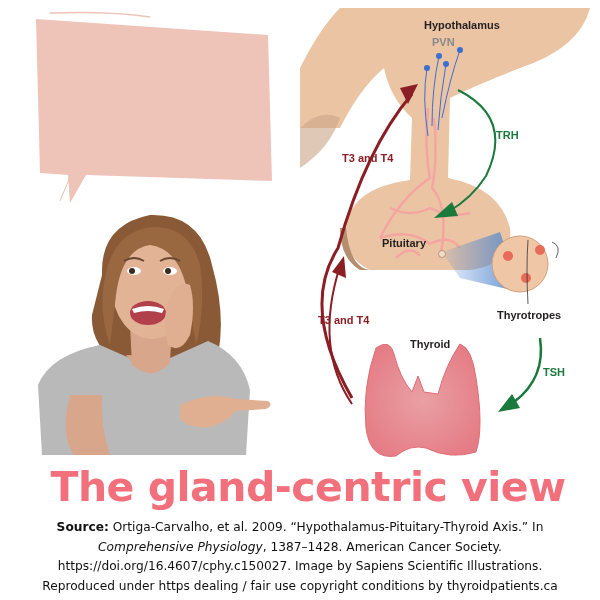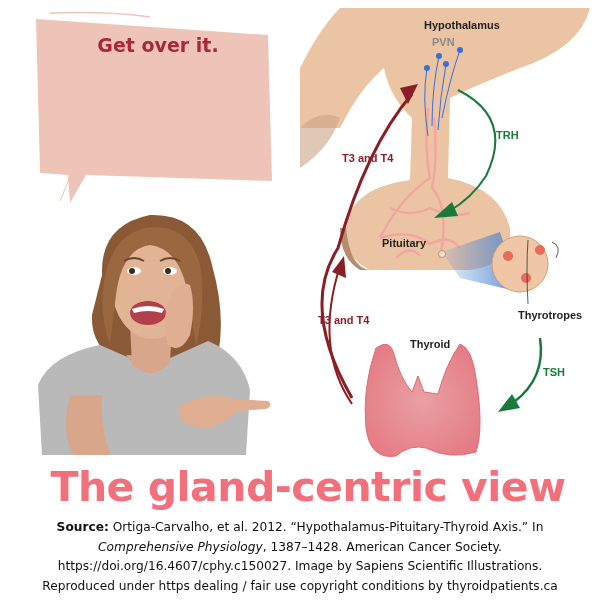--- a/index.html
+++ b/index.html
@@ -37,21 +37,20 @@
 </head>
 <body>
 
 <div class="bubble-wrap">
   <svg class="bubble-svg" width="250" height="200" viewBox="0 0 250 200">
     <path d="M6 14 L238 30 L242 176 L56 170 L40 198 L38 170 L10 168 Z" fill="#efc4b8"></path>
     <path d="M20 8 Q80 6 120 12" stroke="#efc4b8" stroke-width="1.5" fill="none"></path>
     <path d="M40 172 L30 196" stroke="#e8bfb2" stroke-width="1" fill="none"></path>
   </svg>
   <div class="bubble-text">
-    <div class="bubble-lead">Get over it.</div>
   </div>
 </div>
 
 <div class="woman">
   <svg width="260" height="250" viewBox="0 0 260 250">
 
     <path d="M72 70 Q70 20 120 10 Q170 8 182 60 Q196 110 188 150 L150 160 L90 160 Q60 140 62 110 Z" fill="#8a5a36"></path>
 
     <path d="M8 180 Q20 150 70 140 L120 162 L178 136 Q212 150 220 185 L216 250 L12 250 Z" fill="#b9b9b9"></path>
     <path d="M96 150 Q122 186 140 152" fill="#d8a68a"></path>
@@ -136,26 +135,26 @@
     <path d="M158 82 Q214 110 186 168 Q172 190 148 204" stroke="#1a7a3c" stroke-width="2" fill="none"></path>
     <path d="M134 210 L152 194 L158 208 Z" fill="#1a7a3c"></path>
     <path d="M240 330 Q246 370 214 394" stroke="#1a7a3c" stroke-width="2.5" fill="none"></path>
     <path d="M198 404 L212 386 L220 400 Z" fill="#1a7a3c"></path>
   </svg>
   <div class="dlabel dl-dark" style="left:124px; top:11px;">Hypothalamus</div>
   <div class="dlabel dl-grey" style="left:132px; top:28px;">PVN</div>
   <div class="dlabel dl-green" style="left:196px; top:121px;">TRH</div>
   <div class="dlabel dl-red" style="left:42px; top:144px;">T3 and T4</div>
   <div class="dlabel dl-dark" style="left:82px; top:229px;">Pituitary</div>
-  <div class="dlabel dl-dark" style="left:218px; top:301px;">Thyrotropes</div>
+  <div class="dlabel dl-dark" style="left:197px; top:301px;">Thyrotropes</div>
   <div class="dlabel dl-red" style="left:18px; top:306px;">T3 and T4</div>
   <div class="dlabel dl-dark" style="left:110px; top:330px;">Thyroid</div>
   <div class="dlabel dl-green" style="left:243px; top:358px;">TSH</div>
 </div>
 
 <div class="main-title">The gland-centric view</div>
 
 <div class="citation">
-  <div><b>Source:</b><span> Ortiga-Carvalho, et al. 2012. “Hypothalamus-Pituitary-Thyroid Axis.” In</span></div>
+  <div><b>Source:</b><span> Ortiga-Carvalho, et al. 2009. “Hypothalamus-Pituitary-Thyroid Axis.” In</span></div>
   <div><i>Comprehensive Physiology</i><span>, 1387–1428. American Cancer Society.</span></div>
   <div>https://doi.org/16.4607/cphy.c150027. Image by Sapiens Scientific Illustrations.</div>
   <div>Reproduced under https dealing / fair use copyright conditions by thyroidpatients.ca</div>
 </div>
 
 </body></html>

